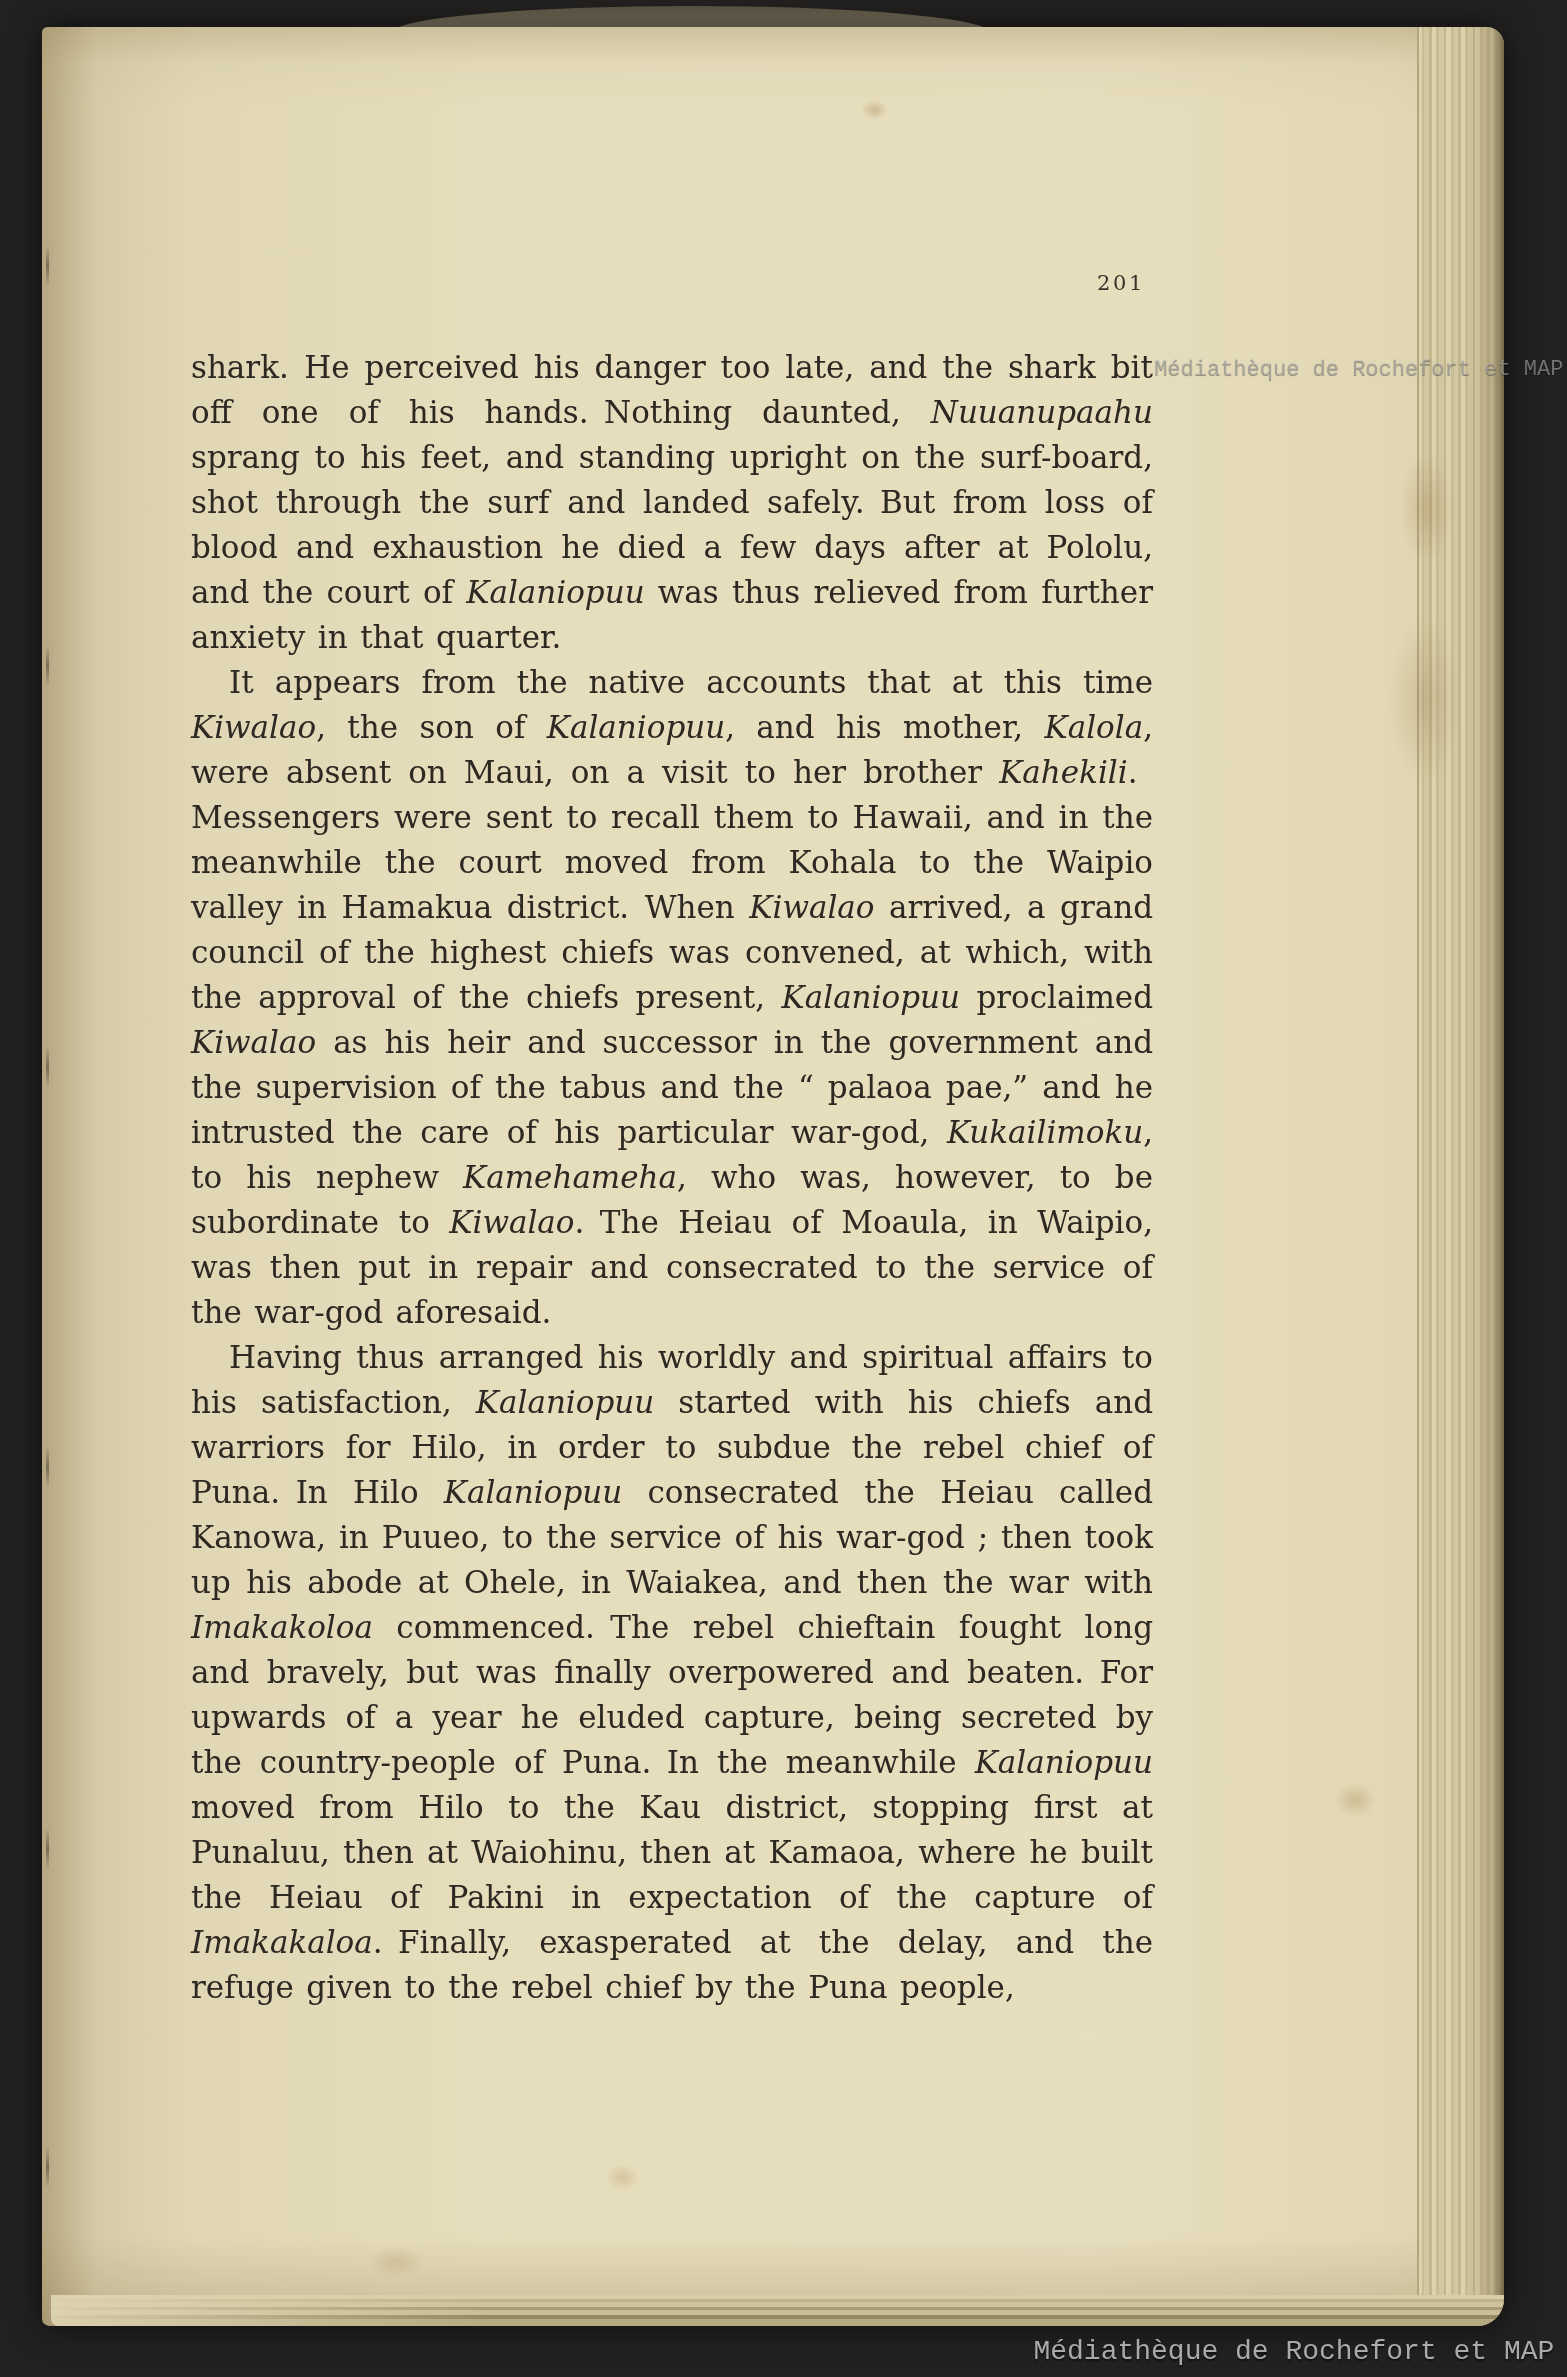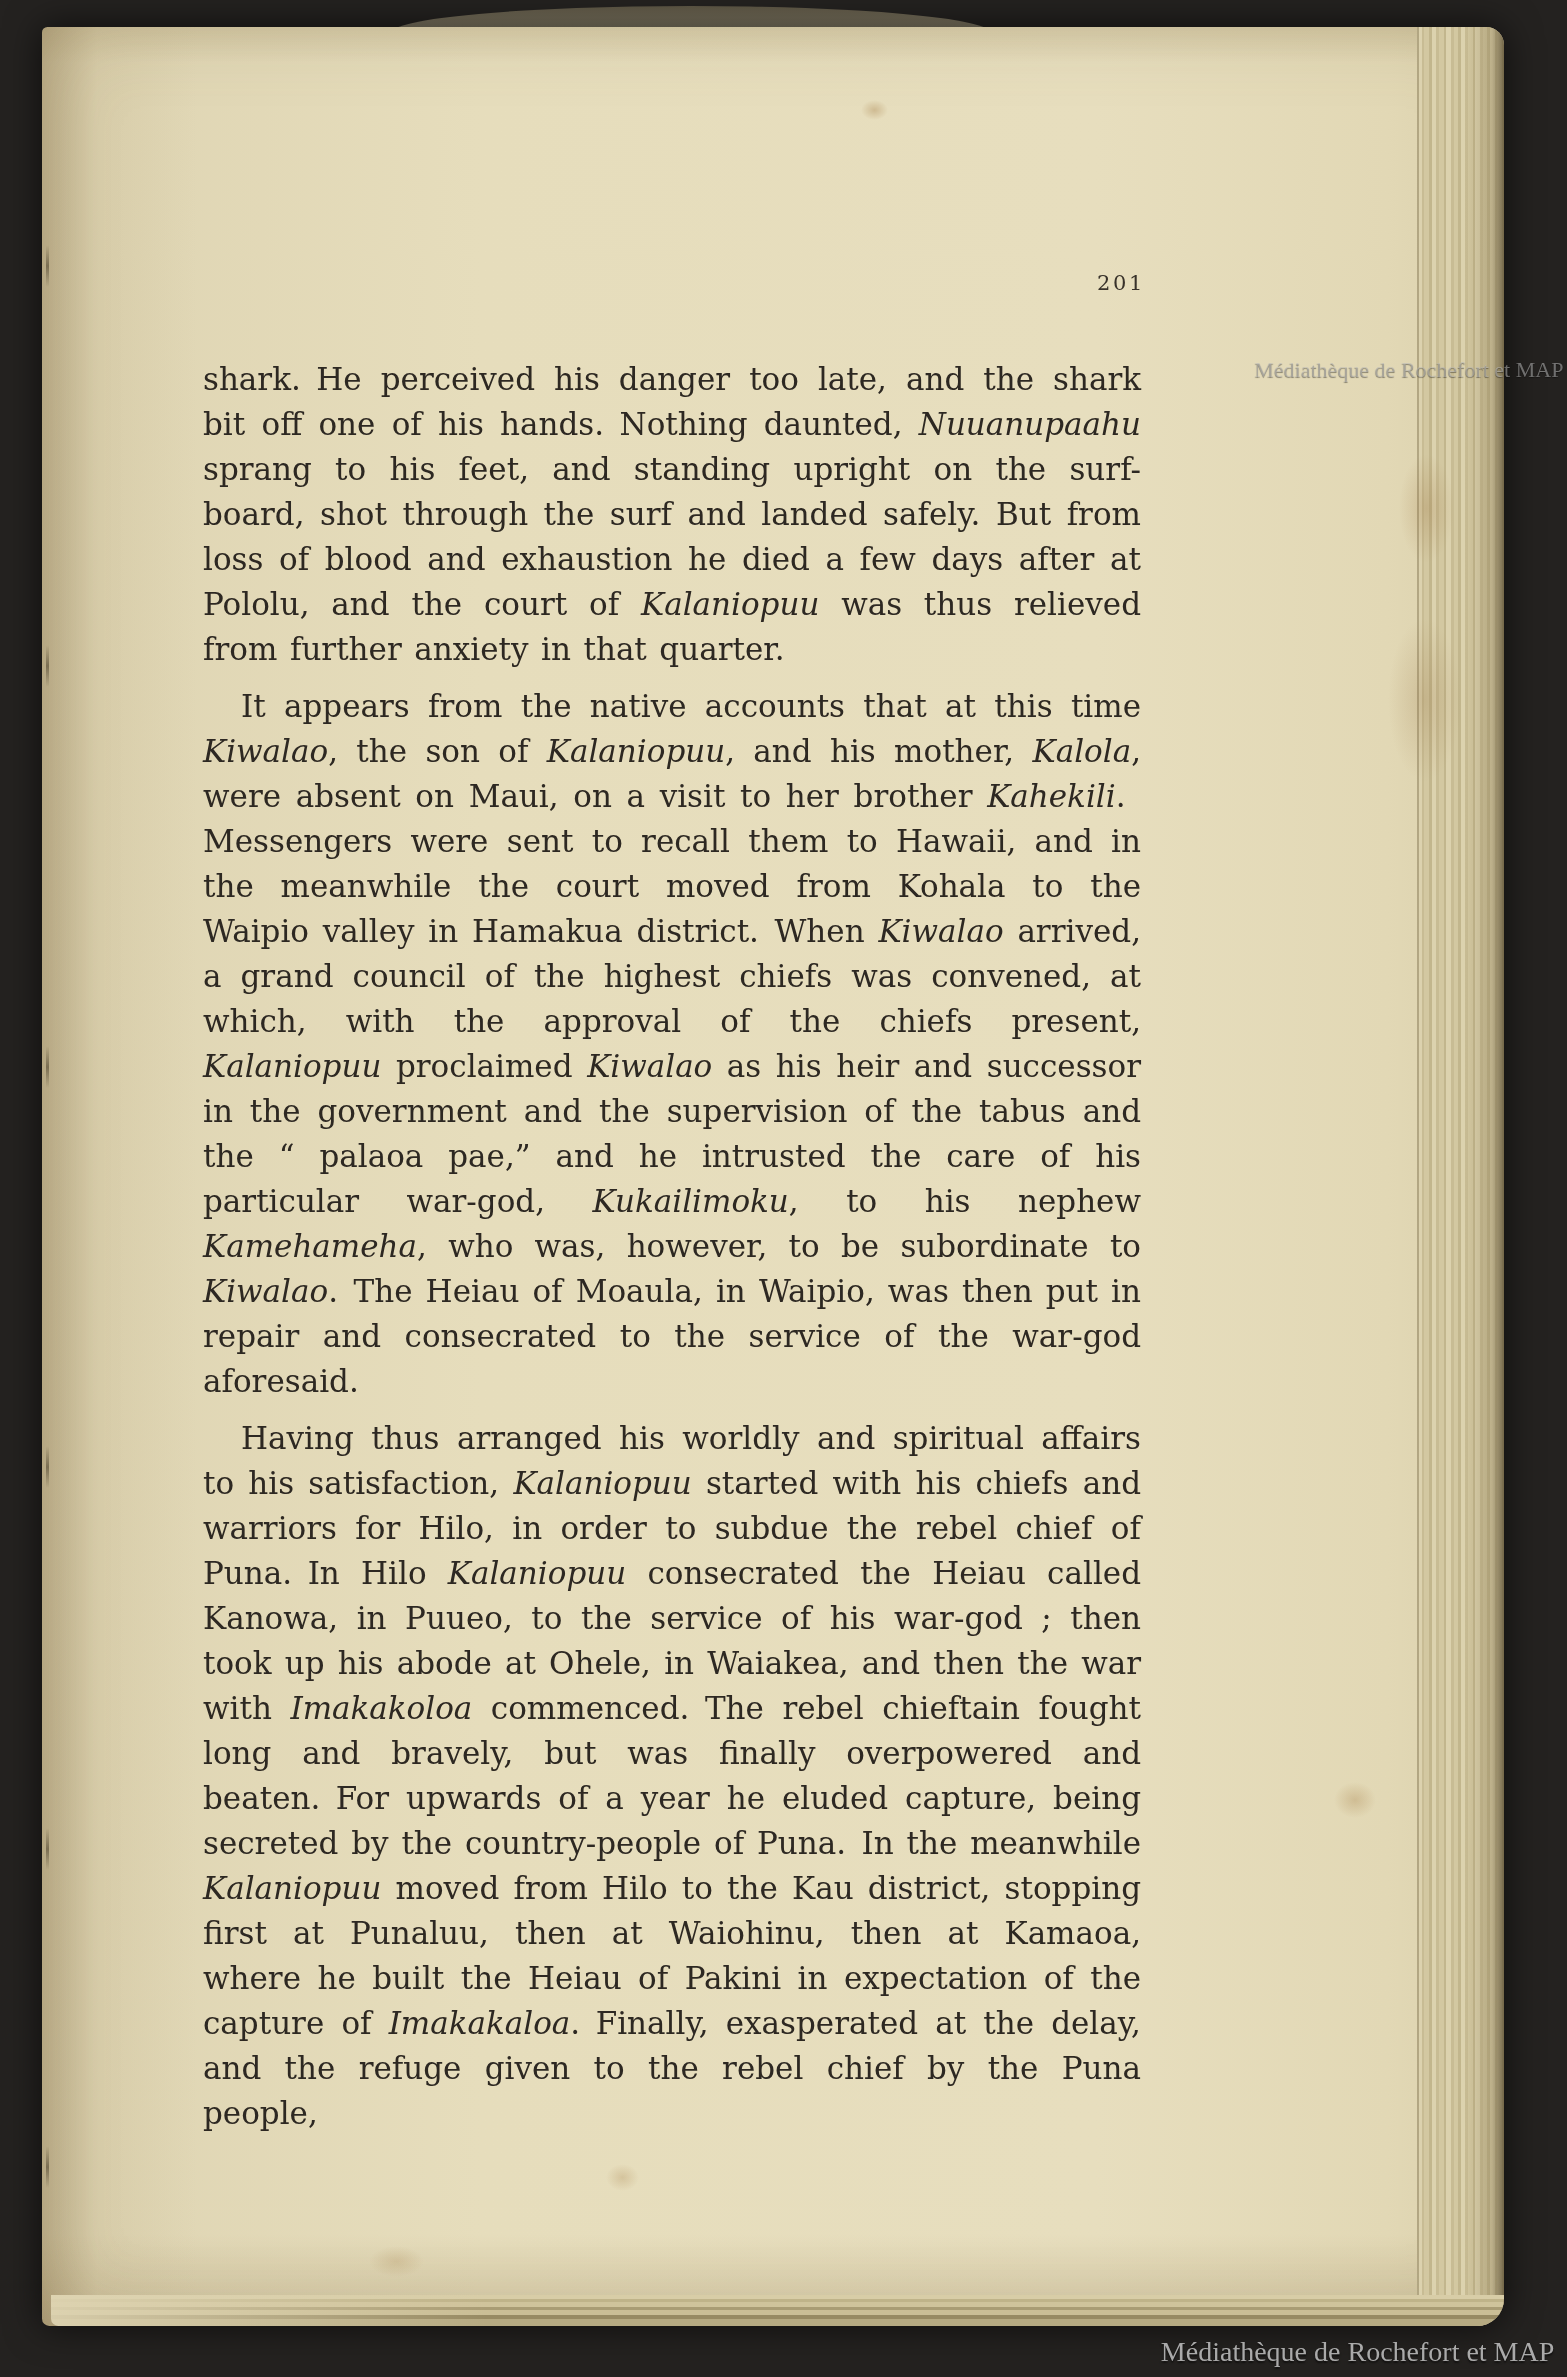--- a/index.html
+++ b/index.html
@@ -90,27 +90,27 @@
     position: absolute; left: 1055px; top: 244px;
     font-size: 21px; letter-spacing: 2.7px; color: #38322a;
   }
 
   .text-block {
     position: absolute; left: 149px; top: 318px; width: 962px;
     font-size: 31px; line-height: 45px;
     text-align: justify; word-spacing: 2.7px;
     color: #2d2822;
   }
-  .text-block p { margin: 12px; }
+  .text-block p { margin: 0; }
   .text-block p.indent { text-indent: 38px; }
   .it { font-style: italic; }
 
   .wm {
     position: absolute;
-    font-family: Liberation Serif, serif;
+    font-family: Liberation Mono, monospace;
     white-space: nowrap;
   }
   .wm-mid {
     top: 357px; right: 3.6px;
     font-size: 22px; color: rgba(185,185,185,.55);
     text-shadow: 0 0.9px 0.9px rgba(0,0,0,.4);
   }
   .wm-bottom {
     top: 2336px; right: 12.7px;
     font-size: 28px; color: rgba(178,178,178,.95);

